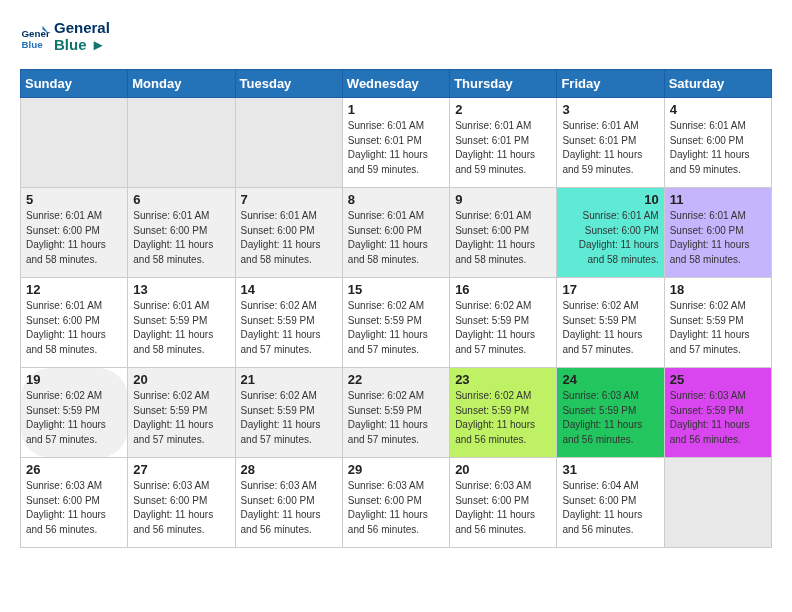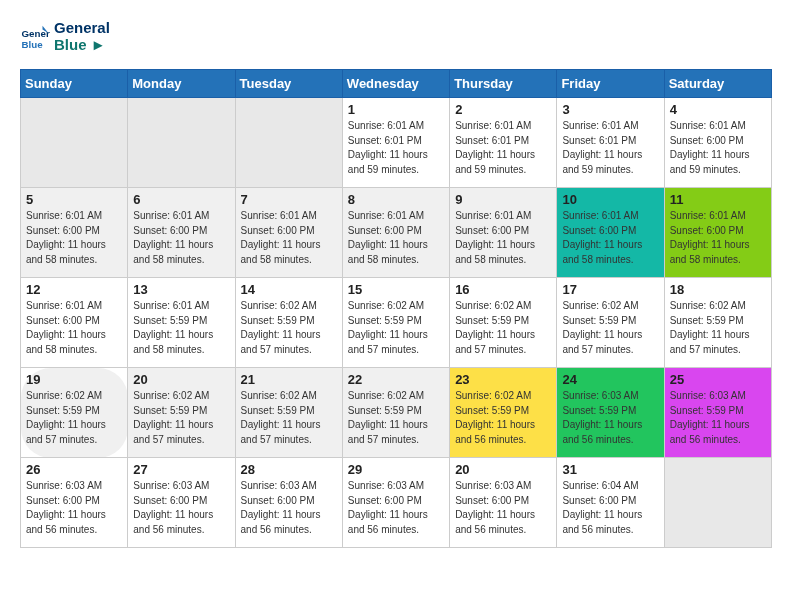--- a/index.html
+++ b/index.html
@@ -174,28 +174,28 @@
 Daylight: 11 hours
 and 58 minutes.</div>
         </td>
         <td style="background: rgb(240, 240, 240);">
           <span class="day-num">9</span>
           <div class="day-info" style="white-space: pre-line;">Sunrise: 6:01 AM
 Sunset: 6:00 PM
 Daylight: 11 hours
 and 58 minutes.</div>
         </td>
-        <td style="background: #14b8a6;">
+        <td style="background: #5eead4; text-align: right;">
           <span class="day-num">10</span>
           <div class="day-info" style="white-space: pre-line;">Sunrise: 6:01 AM
 Sunset: 6:00 PM
 Daylight: 11 hours
 and 58 minutes.</div>
         </td>
-        <td style="background: #84cc16;">
+        <td style="background: #c4b5fd;">
           <span class="day-num">11</span>
           <div class="day-info" style="white-space: pre-line;">Sunrise: 6:01 AM
 Sunset: 6:00 PM
 Daylight: 11 hours
 and 58 minutes.</div>
         </td>
       </tr>
       <tr>
         <td>
           <span class="day-num">12</span>
@@ -269,21 +269,21 @@
 Daylight: 11 hours
 and 57 minutes.</div>
         </td>
         <td style="background: rgb(240, 240, 240);">
           <span class="day-num">22</span>
           <div class="day-info" style="white-space: pre-line;">Sunrise: 6:02 AM
 Sunset: 5:59 PM
 Daylight: 11 hours
 and 57 minutes.</div>
         </td>
-        <td style="background: #fde047;">
+        <td style="background: #bef264;">
           <span class="day-num">23</span>
           <div class="day-info" style="white-space: pre-line;">Sunrise: 6:02 AM
 Sunset: 5:59 PM
 Daylight: 11 hours
 and 56 minutes.</div>
         </td>
         <td style="background: #22c55e;">
           <span class="day-num">24</span>
           <div class="day-info" style="white-space: pre-line;">Sunrise: 6:03 AM
 Sunset: 5:59 PM

